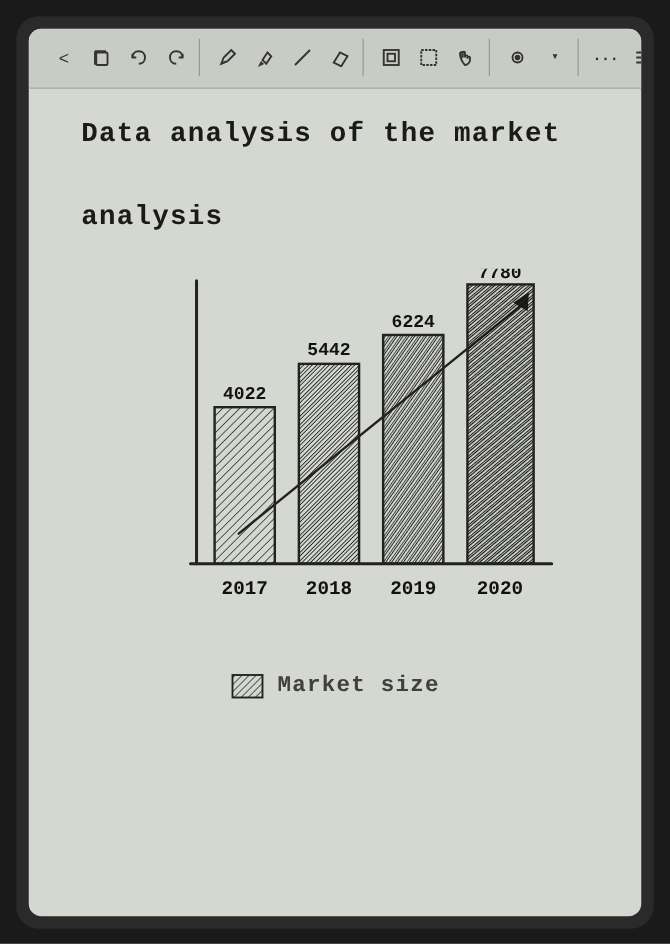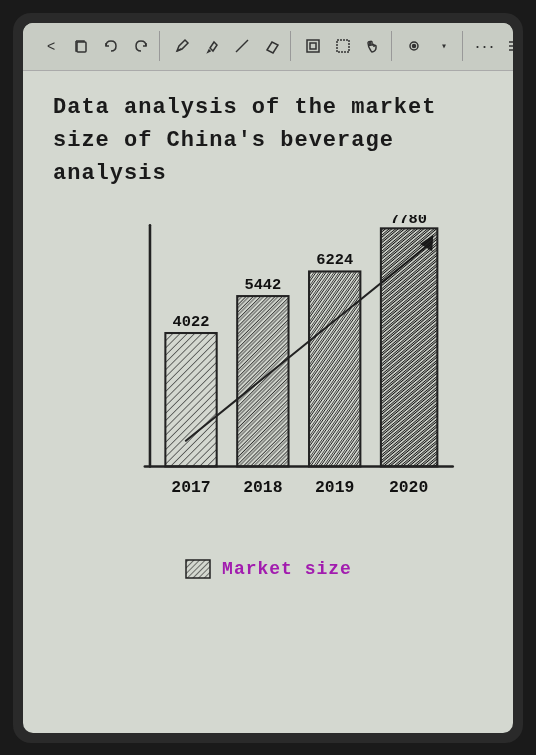--- a/index.html
+++ b/index.html
@@ -69,21 +69,21 @@
       border: none;
     }
 
     .tool-btn svg {
       width: 16px;
       height: 16px;
     }
 
     .content {
       flex: 1;
-      padding: 20px 30px;
+      padding: 20px 42px;
       display: flex;
       flex-direction: column;
     }
 
     .title-area {
       margin-bottom: 15px;
     }
 
     .handwritten-title {
       font-family: 'Courier New', monospace;
@@ -114,21 +114,21 @@
     }
 
     .legend-area {
       margin-top: 20px;
       display: flex;
       align-items: center;
       gap: 10px;
       font-family: 'Courier New', monospace;
       font-size: 18px;
       font-weight: bold;
-      color: #a21caf;
+      color: #404040;
       letter-spacing: 1px;
     }
 
     .legend-icon {
       width: 28px;
       height: 22px;
     }
 
     
     @keyframes none {}
@@ -230,21 +230,21 @@
         </button>
 
       </div>
     </div>
 
     <div class="content">
 
       <div class="title-area">
         <div class="handwritten-title">
           <span>Data analysis of the market</span><br>
-          <span>size of China's beverage</span><br>
+          <br>
           <span>analysis</span>
         </div>
       </div>
 
       <div class="chart-area">
         <div class="chart-container">
           <svg class="chart-svg" viewBox="0 0 380 310">
             <defs>
 
               <pattern id="hatch1" patternUnits="userSpaceOnUse" width="5" height="5" patternTransform="rotate(45)">

